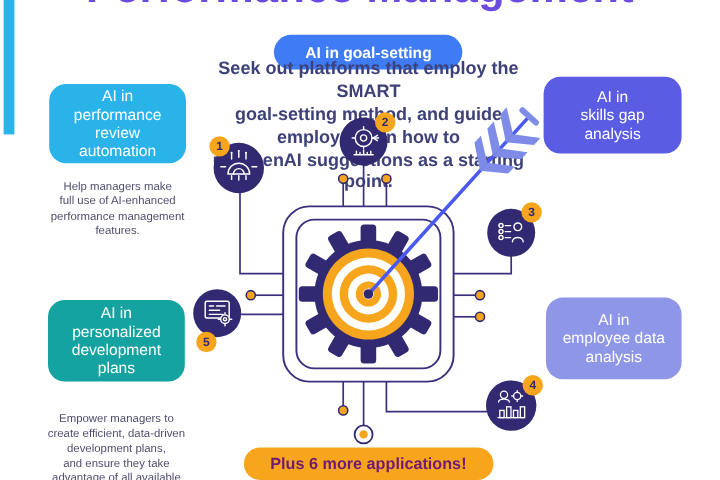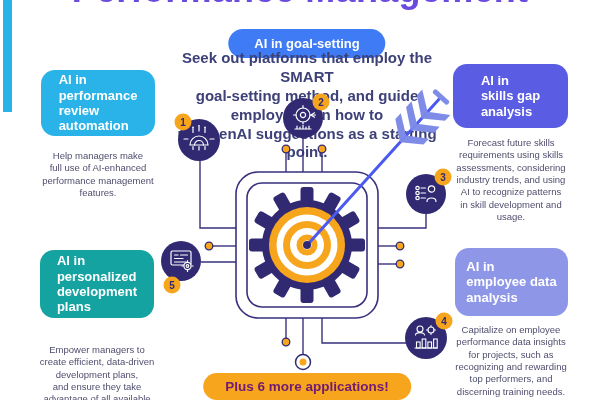--- a/index.html
+++ b/index.html
@@ -17,22 +17,22 @@
     border-radius:20px; font-weight:bold; text-align:center; white-space:nowrap;
   }
   .goal-pill { top:29px; background:#3e7bf4; color:#ffffff; font-size:13px; padding:7px 26px; }
   .footer-pill { top:373px; background:#f6a51d; color:#701a75; font-size:13.5px; padding:6px 22px; }
   .goal-desc {
     position:absolute; top:49px; left:50%; transform:translateX(-50%); margin-left:7px;
     width:300px; text-align:center; font-size:15px; line-height:1.26;
     color:#3d4178; font-weight:600; white-space:pre-line;
   }
   .card {
-    position:absolute; border-radius:14px; color:#ffffff; font-weight:bold;
-    font-size:13px; line-height:1.18; display:flex;
+    position:absolute; border-radius:14px; color:#ffffff; font-weight:normal;
+    font-size:13px; line-height:1.18; text-align:center; display:flex;
     align-items:center; justify-content:center; white-space:pre-line;
   }
   .card.tl { left:41px;  top:70px;  width:114px; height:66px; background:#2ab3e8; }
   .card.tr { left:453px; top:64px;  width:115px; height:64px; background:#5a5ce4; }
   .card.bl { left:40px;  top:250px; width:114px; height:68px; background:#14a3a1; }
   .card.br { left:455px; top:248px; width:113px; height:68px; background:#8e96e8; }
   .desc {
     position:absolute; text-align:center; font-size:9.5px; line-height:1.3;
     color:#4f4e6e; font-weight:500; white-space:pre-line;
   }
@@ -62,48 +62,35 @@
 review
 automation</div>
   <div class="desc tl">Help managers make
 full use of AI-enhanced
 performance management
 features.</div>
 
   <div class="card tr">AI in
 skills gap
 analysis</div>
-  <div class="desc tr">Forecast future skills
-requirements using skills
-assessments, considering
-industry trends, and using
-AI to recognize patterns
-in skill development and
-usage.</div>
 
   <div class="card bl">AI in
 personalized
 development
 plans</div>
   <div class="desc bl">Empower managers to
 create efficient, data-driven
 development plans,
 and ensure they take
 advantage of all available
 AI capabilities.</div>
 
   <div class="card br">AI in
 employee data
 analysis</div>
-  <div class="desc br">Capitalize on employee
-performance data insights
-for projects, such as
-recognizing and rewarding
-top performers, and
-discerning training needs.</div>
 
   <div class="pill footer-pill">Plus 6 more applications!</div>
 
   <svg class="center-art" width="330" height="295" viewBox="140 85 330 295" xmlns="http://www.w3.org/2000/svg">
 
     <g stroke="#39317d" stroke-width="1.4" fill="none">
       <path d="M200,160 V228 H236"></path>
       <path d="M303,138 V173"></path>
       <path d="M286,152 V173"></path>
       <path d="M322,152 V173"></path>

